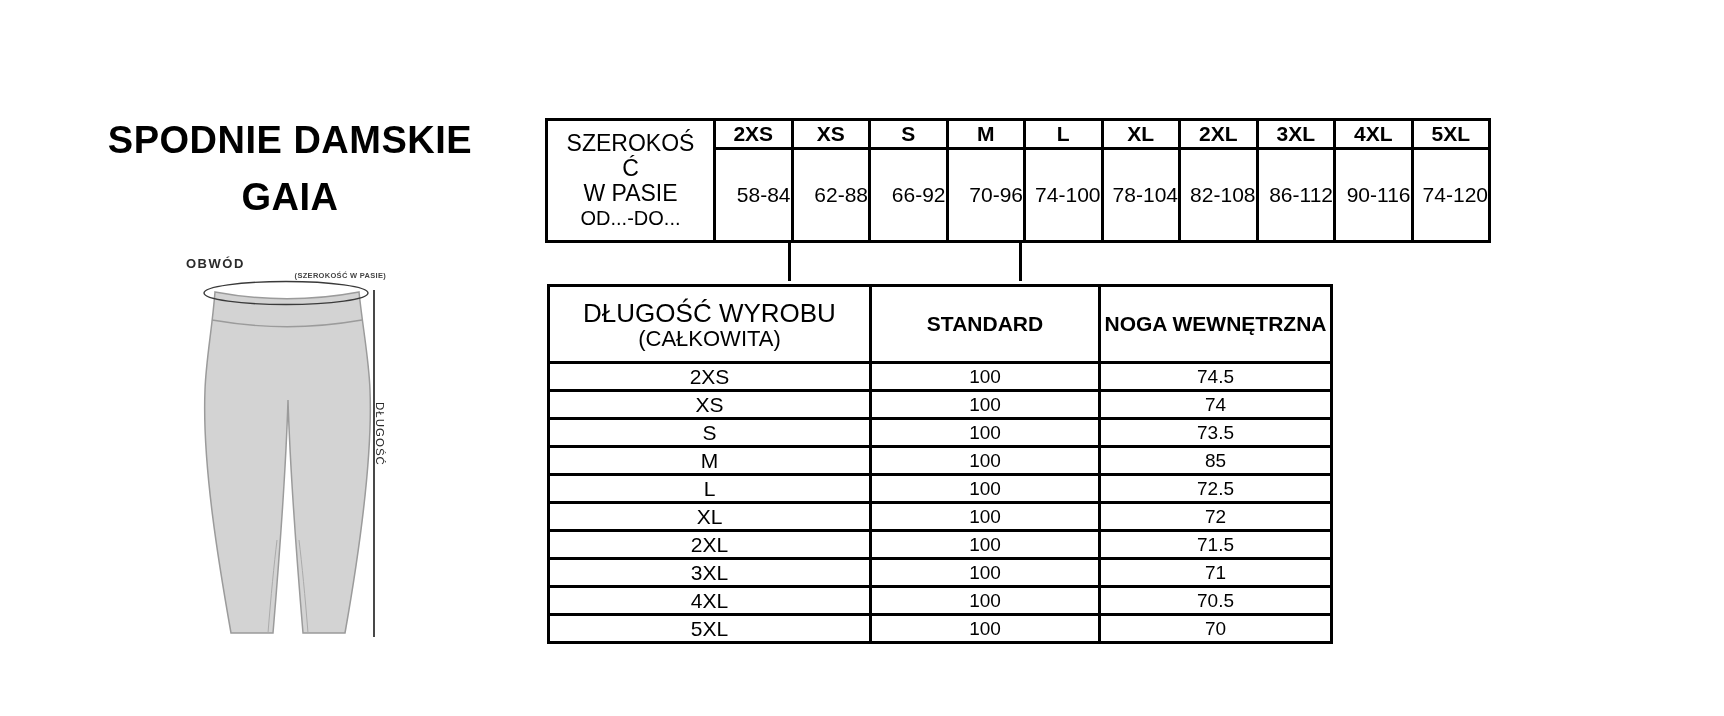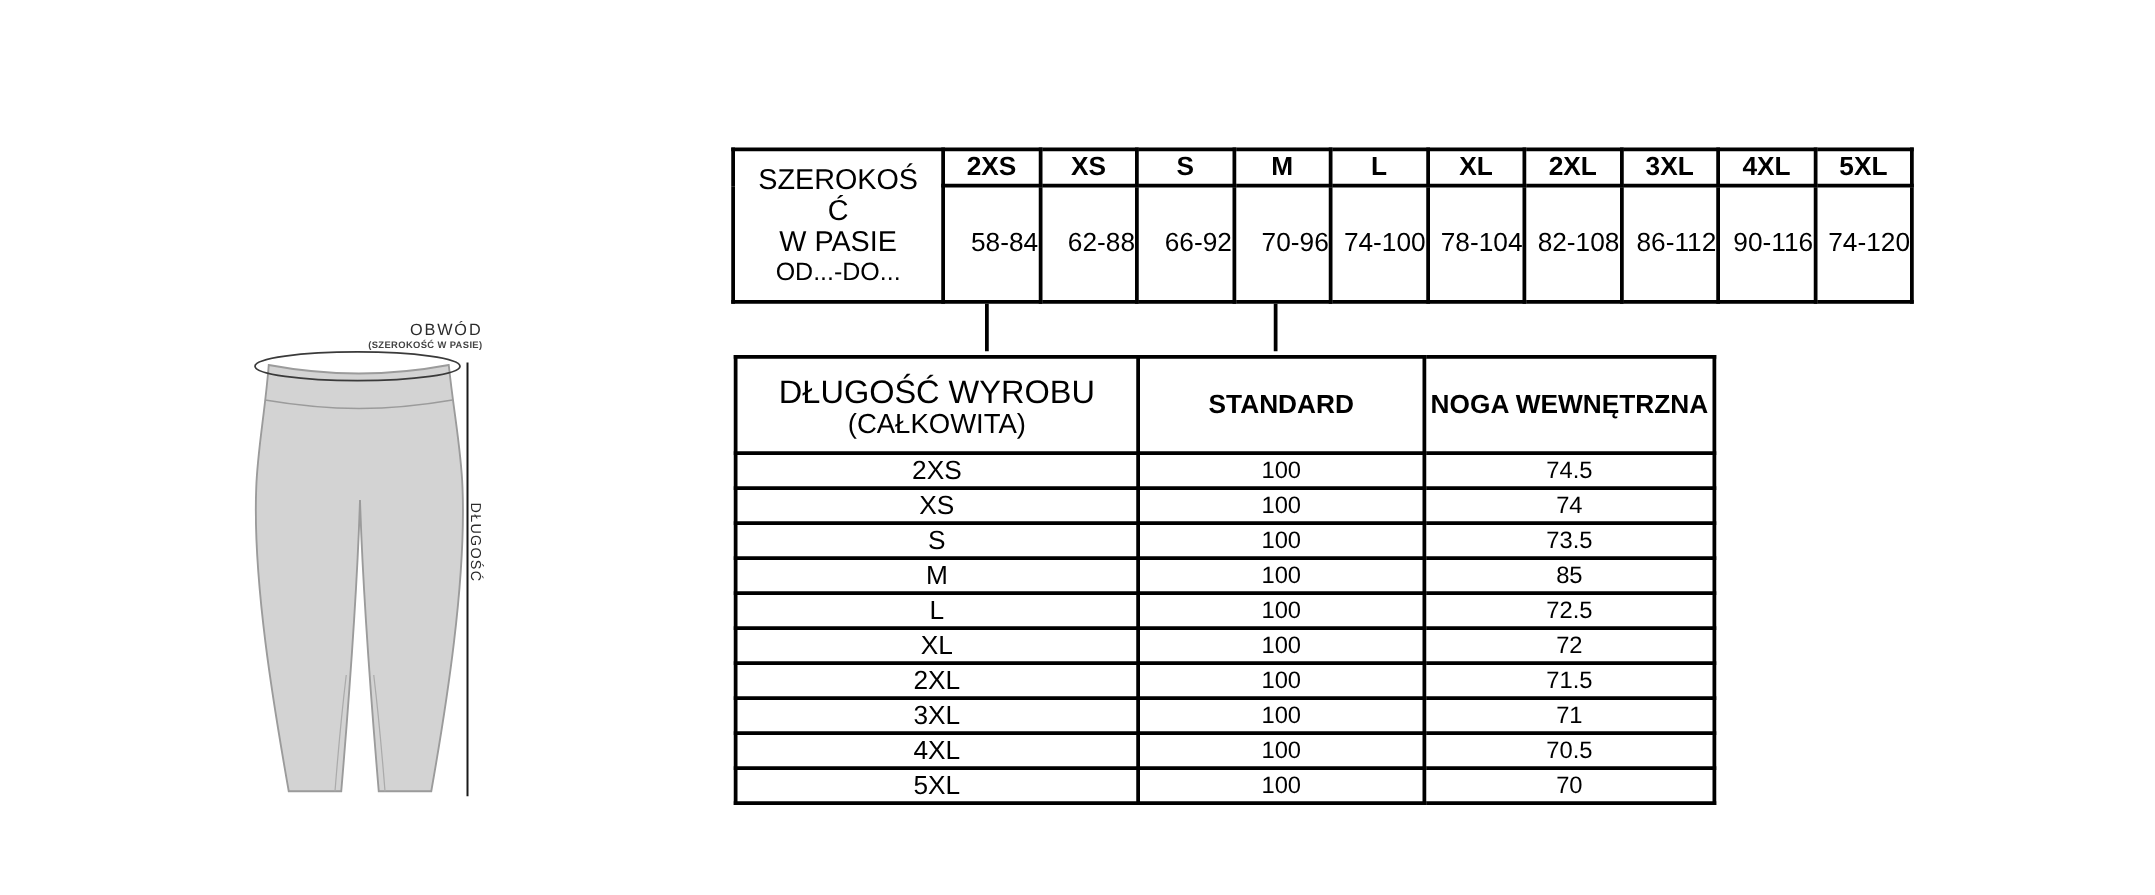--- a/index.html
+++ b/index.html
@@ -8,34 +8,34 @@
     font-family:"Liberation Sans",sans-serif;color:#000;overflow:hidden;
   }
   
   .title{
     position:absolute;left:55px;top:112px;width:470px;
     text-align:center;font-weight:bold;font-size:38px;line-height:57px;
     letter-spacing:0.5px;
   }
   
   .obwod{
-    position:absolute;left:186px;top:256px;width:200px;text-align:right;
-    font-size:13px;font-weight:normal;letter-spacing:1.5px;color:#2b2b2b;
+    position:absolute;left:186px;top:256px;width:200px;text-align:left;
+    font-size:13px;font-weight:bold;letter-spacing:1.5px;color:#2b2b2b;
   }
   .obwod-sub{
     position:absolute;left:186px;top:271px;width:200px;text-align:right;
     font-size:7.5px;font-weight:bold;letter-spacing:0.3px;color:#444;
   }
   .dlugosc{
     position:absolute;left:374px;top:402px;
     writing-mode:vertical-rl;font-size:11.5px;letter-spacing:1px;color:#2b2b2b;
   }
   .pants-svg{position:absolute;left:175px;top:250px;}
   
-  table{border-collapse:collapse;position:absolute;table-layout:fixed;margin-left:40px;}
+  table{border-collapse:collapse;position:absolute;table-layout:fixed;}
   td{border:3px solid #000;text-align:center;vertical-align:middle;padding:0;overflow:hidden;}
   
   .waist-table{left:545px;top:118px;}
   .wt-label{width:162px;}
   .wt-l1{font-size:23px;line-height:25px;}
   .wt-l2{font-size:20px;line-height:24px;}
   .wt-size{font-weight:bold;font-size:21px;height:26px;line-height:26px;}
   .wt-range{font-size:21px;height:90px;text-align:right;}
   
   .connector{position:absolute;width:3px;background:#000;top:243px;height:38px;}
@@ -48,20 +48,24 @@
   .lt-c1-line2{font-size:22px;line-height:22px;}
   .lt-c2h,.lt-c3h{font-weight:bold;font-size:21px;}
   .lt-size{font-size:21px;height:25px;line-height:25px;}
   .lt-val{font-size:19px;line-height:25px;}
 </style>
 </head>
 <body>
 
 <div class="canvas">
 
+  <div class="title">
+    <div>SPODNIE DAMSKIE</div>
+    <div>GAIA</div>
+  </div>
 
   <div class="obwod">OBWÓD</div>
   <div class="obwod-sub">(SZEROKOŚĆ W PASIE)</div>
 
   <svg class="pants-svg" width="225" height="395" viewBox="0 0 225 395">
 
     <path stroke="#9b9b9b" stroke-width="1.5" d="M 40,42
              C 37,80 31,110 30,140
              C 27,215 44,315 56,383
              L 98,383

